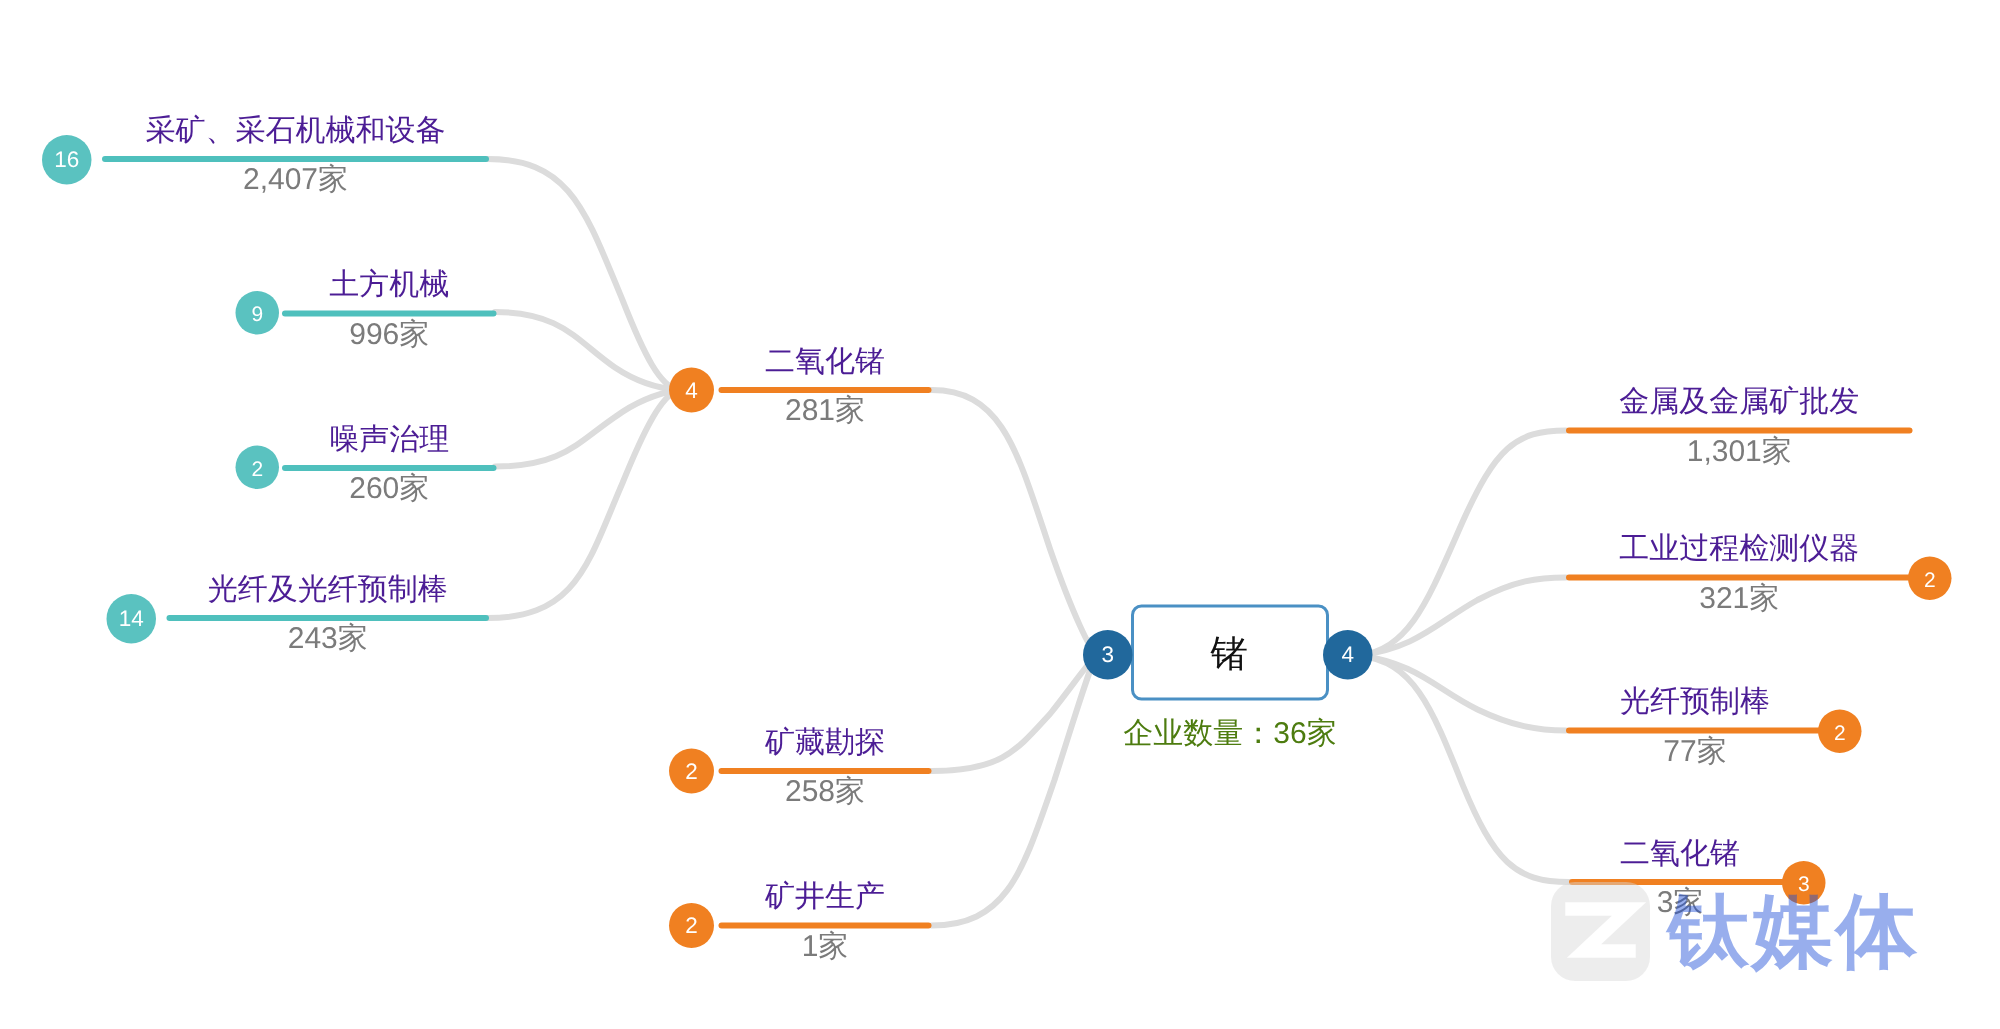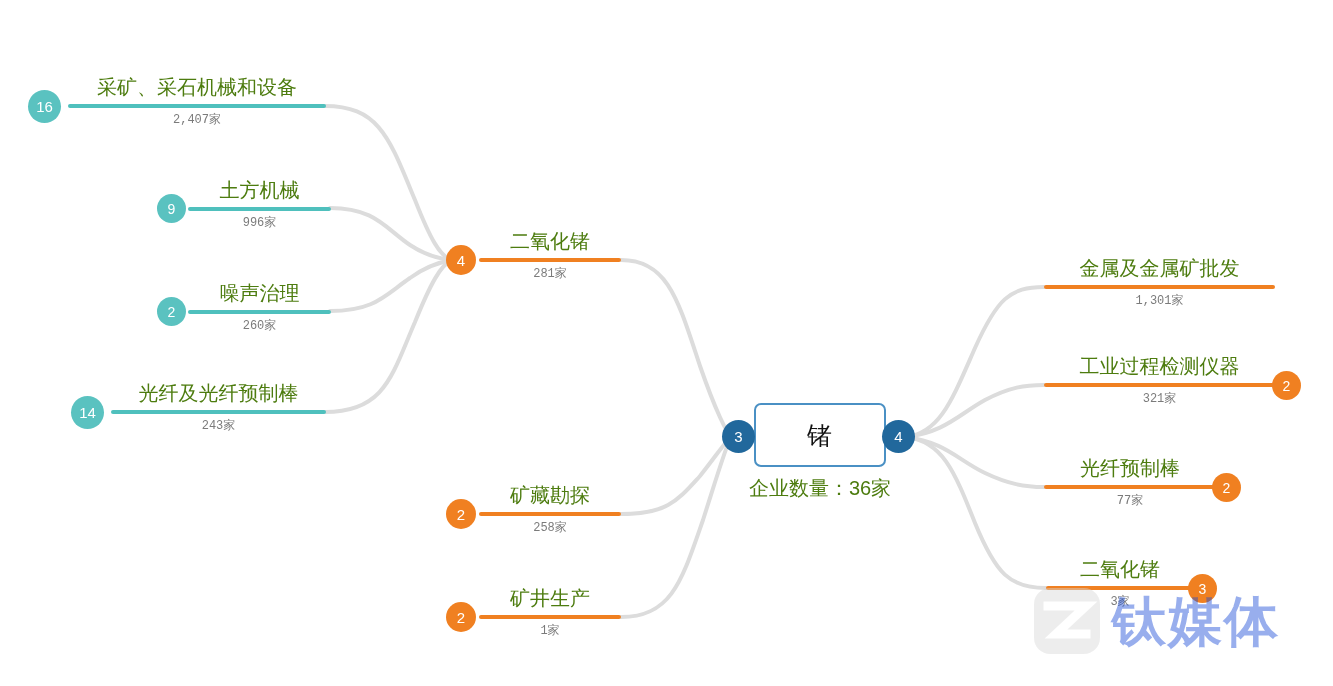--- a/index.html
+++ b/index.html
@@ -27,36 +27,35 @@
     box-sizing:border-box;
   }
   .node .title{
     position:absolute;
     left:0;
     bottom:100%;
     width:100%;
     margin-bottom:4px;
     font-size:20px;
     line-height:26px;
-    color:#4d7c0f;
+    color:#4c1d95;
     text-align:center;
     white-space:nowrap;
   }
   .node .count{
     position:absolute;
     left:0;
     top:100%;
     width:100%;
     margin-top:6px;
-    font-size:12px;
+    font-size:20px;
     line-height:20px;
     color:#7b7b7b;
     text-align:center;
     white-space:nowrap;
-    font-family:Liberation Mono, monospace;
   }
   .node .bar{
     position:absolute;
     left:0;top:0;
     width:100%;
     height:4px;
     border-radius:2px;
   }
   .bar-teal{background:#4fc0bd;}
   .bar-orange{background:#f08021;}

